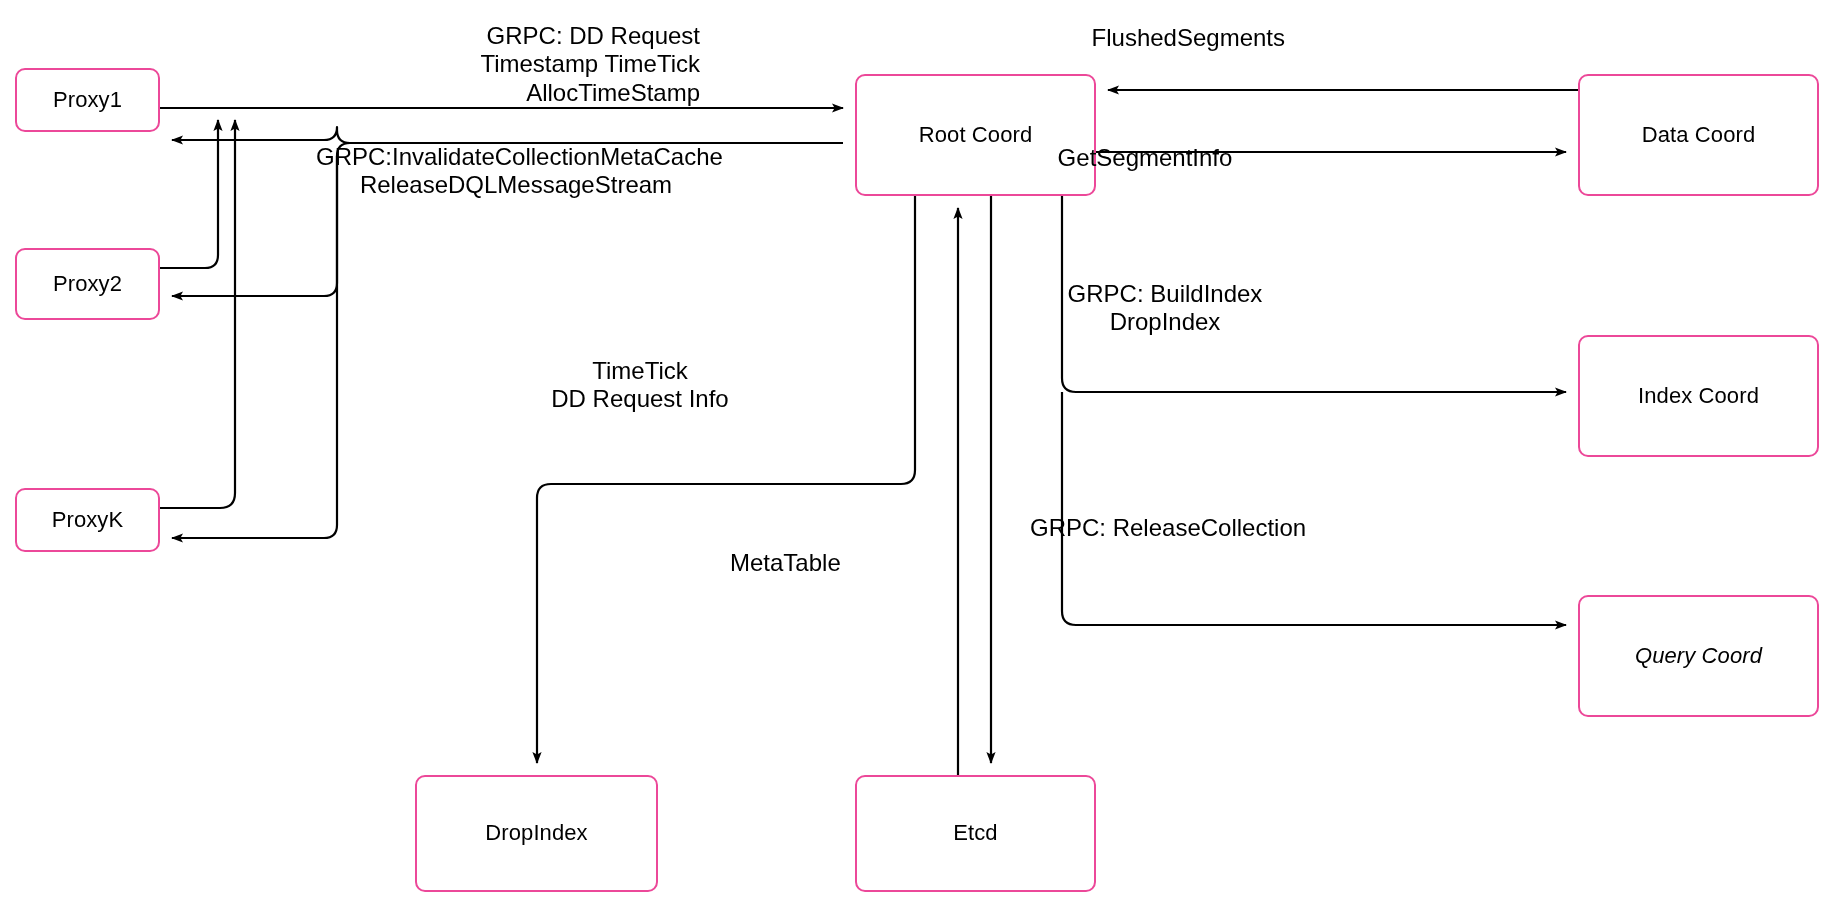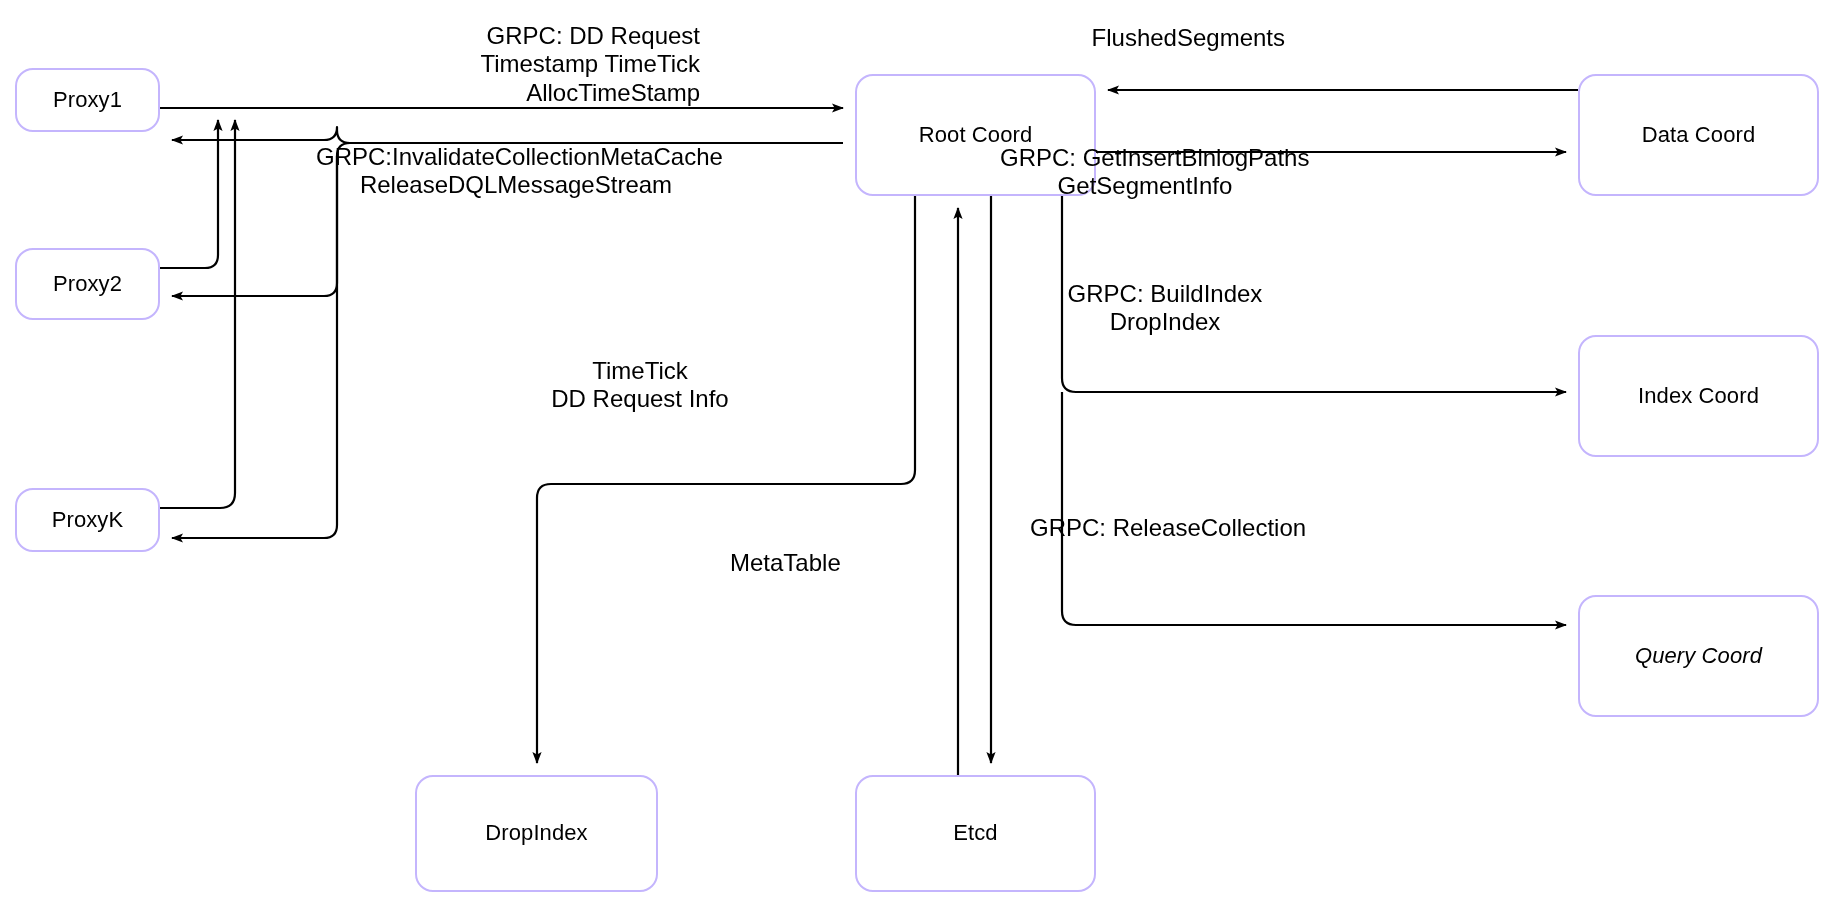--- a/index.html
+++ b/index.html
@@ -25,22 +25,22 @@
     position: absolute;
     left: 0;
     top: 0;
     width: 1834px;
     height: 914px;
   }
   .node {
     position: absolute;
     box-sizing: border-box;
     background: #ffffff;
-    border: 2px solid #c4b5fd;
-    border-radius: 18px;
+    border: 2px solid #ec4899;
+    border-radius: 10px;
     display: flex;
     align-items: center;
     justify-content: center;
     z-index: 3;
   }
   .node-label {
     font-family: "Liberation Sans", sans-serif;
     font-size: 22px;
     color: #000000;
     line-height: 1.2;
@@ -138,21 +138,21 @@
   <div class="node" style="left:855px; top:775px; width:241px; height:117px;">
     <span class="node-label">Etcd</span>
   </div>
 
   <div class="edge-label el-right" style="left:330px; top:22px; width:370px;"><div>GRPC: DD Request</div><div>Timestamp TimeTick</div><div>AllocTimeStamp</div></div>
 
   <div class="edge-label el-center" style="left:316px; top:143px; width:400px;"><div>GRPC:InvalidateCollectionMetaCache</div><div>ReleaseDQLMessageStream</div></div>
 
   <div class="edge-label el-right" style="left:900px; top:24px; width:385px;"><div>FlushedSegments</div></div>
 
-  <div class="edge-label el-center" style="left:1000px; top:144px; width:290px;"><div>GRPC: GetInsertBinlogPaths</div><div>GetSegmentInfo</div></div>
+  <div class="edge-label el-center" style="left:1000px; top:144px; width:290px;"><div>GetSegmentInfo</div></div>
 
   <div class="edge-label el-center" style="left:1040px; top:280px; width:250px;"><div>GRPC: BuildIndex</div><div>DropIndex</div></div>
 
   <div class="edge-label el-center" style="left:1030px; top:514px; width:270px;"><div>GRPC: ReleaseCollection</div></div>
 
   <div class="edge-label el-center" style="left:540px; top:357px; width:200px;"><div>TimeTick</div><div>DD Request Info</div></div>
 
   <div class="edge-label el-center" style="left:730px; top:549px; width:110px;"><div>MetaTable</div></div>
 
 </div>

